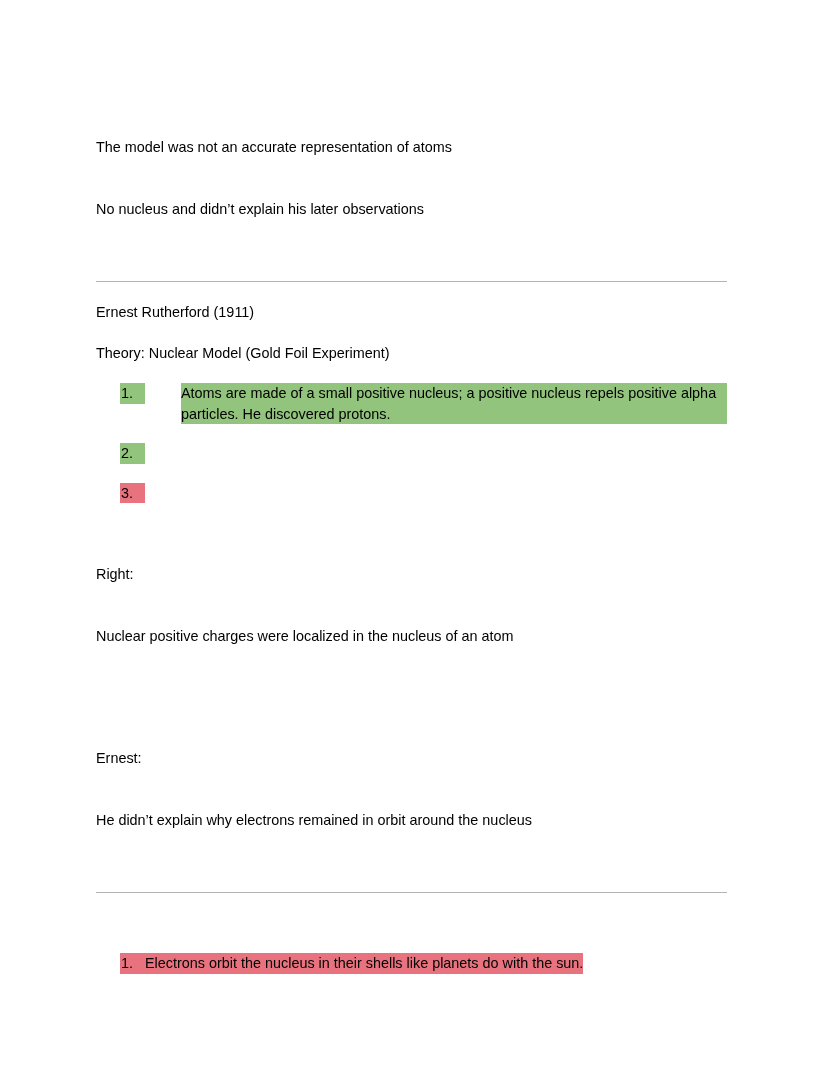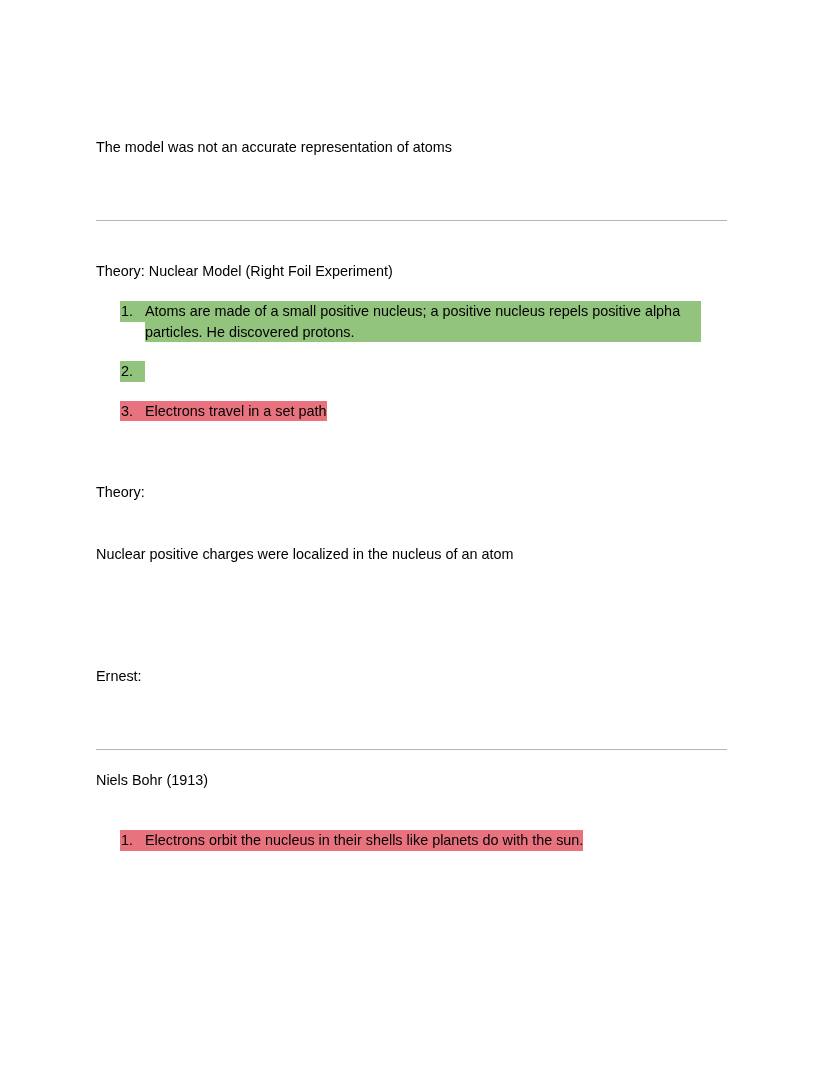--- a/index.html
+++ b/index.html
@@ -82,79 +82,80 @@
   .ltext {
     flex: 0 1 auto;
     max-width: 556px;
   }
 
   .hl-green .marker,
   .hl-green .ltext { background-color: #93c47d; }
   .hl-red .marker,
   .hl-red .ltext   { background-color: #e8737f; }
 
-  .ltext.wrap { box-decoration-break: clone; -webkit-box-decoration-break: clone; }
+  .ltext.wrap { box-decoration-break: clone; margin-left: 36px; -webkit-box-decoration-break: clone; }
 </style>
 </head>
 <body>
 
 <div class="page">
   <div class="doc-body">
 
     <div class="para">
       <span class="para-line">The model was not an accurate representation of atoms</span>
+      <span class="para-line">No nucleus and didn’t explain his later observations</span>
     </div>
 
     <div class="hr-wrap-1">
       <hr class="hr">
     </div>
 
     <div class="gap-lg"></div>
 
+    <div class="para">Ernest Rutherford (1911)</div>
 
     <div class="gap-md"></div>
 
-    <div class="para">Theory: Nuclear Model (Right Foil Experiment)</div>
+    <div class="para">Theory: Nuclear Model (Gold Foil Experiment)</div>
 
     <div class="gap-md"></div>
 
     <ul class="olist">
       <li class="litem level1 hl-green">
         <span class="marker">1.</span>
         <span class="ltext wrap">Atoms are made of a small positive nucleus; a positive nucleus repels positive alpha particles. He discovered protons.</span>
       </li>
       <li class="litem level1 hl-green">
         <span class="marker">2.</span>
       </li>
       <li class="litem level1 hl-red">
         <span class="marker">3.</span>
-        <span class="ltext">Electrons travel in a set path</span>
       </li>
     </ul>
 
     <div class="gap-md"></div>
 
     <div class="para">
-      <span class="para-line">Theory:</span>
+      <span class="para-line">Right:</span>
       <span class="para-line">Nuclear positive charges were localized in the nucleus of an atom</span>
     </div>
 
     <div class="gap-md"></div>
 
     <div class="para">
       <span class="para-line">Ernest:</span>
+      <span class="para-line">He didn’t explain why electrons remained in orbit around the nucleus</span>
     </div>
 
     <div class="hr-wrap-2">
       <hr class="hr">
     </div>
 
     <div class="gap-lg"></div>
 
-    <div class="para">Niels Bohr (1913)</div>
 
     <div class="gap-md"></div>
 
 
     <div class="gap-md"></div>
 
     <ul class="olist">
       <li class="litem level1 hl-red">
         <span class="marker">1.</span>
         <span class="ltext">Electrons orbit the nucleus in their shells like planets do with the sun.</span>

